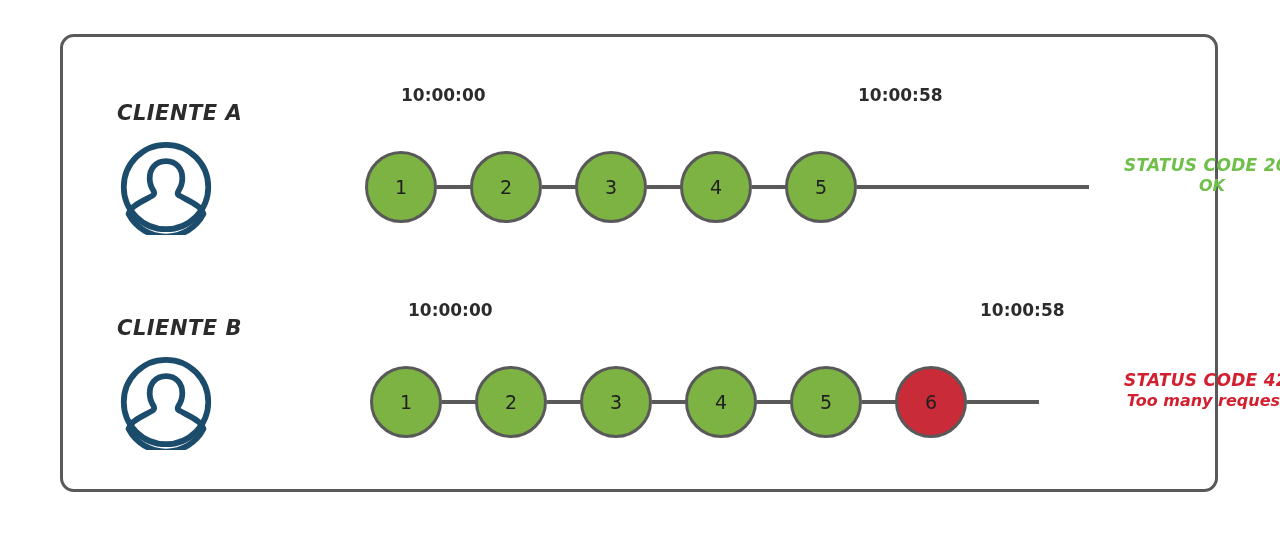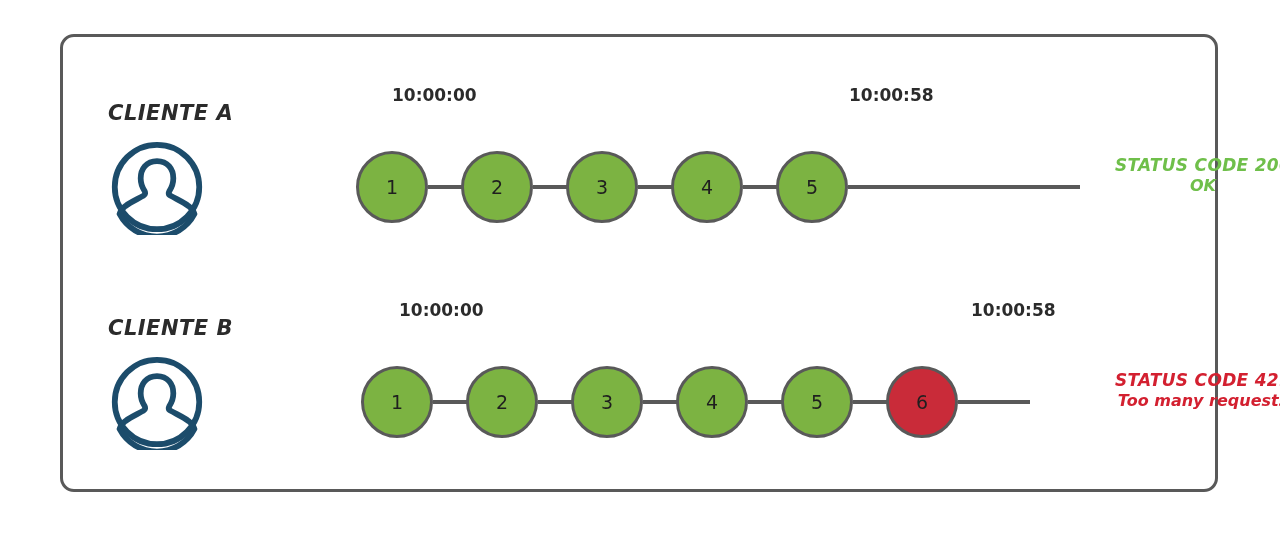--- a/index.html
+++ b/index.html
@@ -22,21 +22,21 @@
     width: 1158px;
     height: 458px;
     border: 3px solid #595959;
     border-radius: 14px;
     box-sizing: border-box;
     background: #ffffff;
   }
 
   .client-row {
     position: absolute;
-    left: 0;
+    left: 9px;
     width: 100%;
     height: 200px;
   }
   #row-client-a { top: 20px; }
   #row-client-b { top: 235px; padding-left: 32px; }
 
   .client-label {
     position: absolute;
     left: 45px;
     top: 44px;

